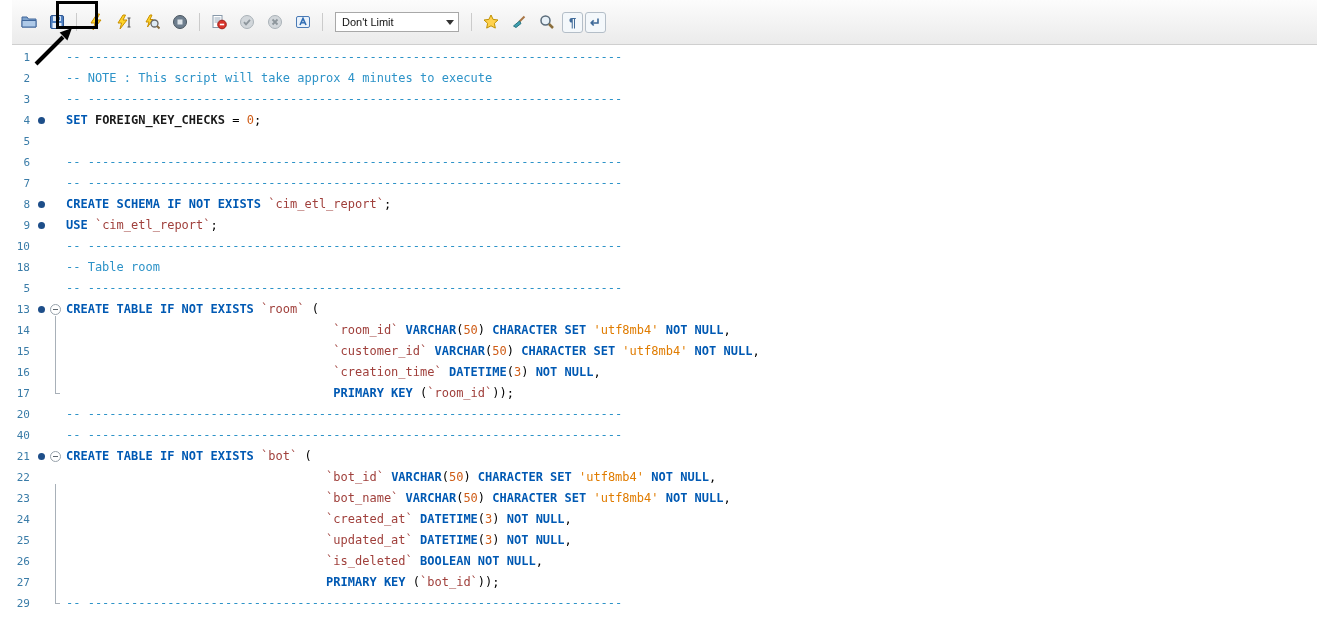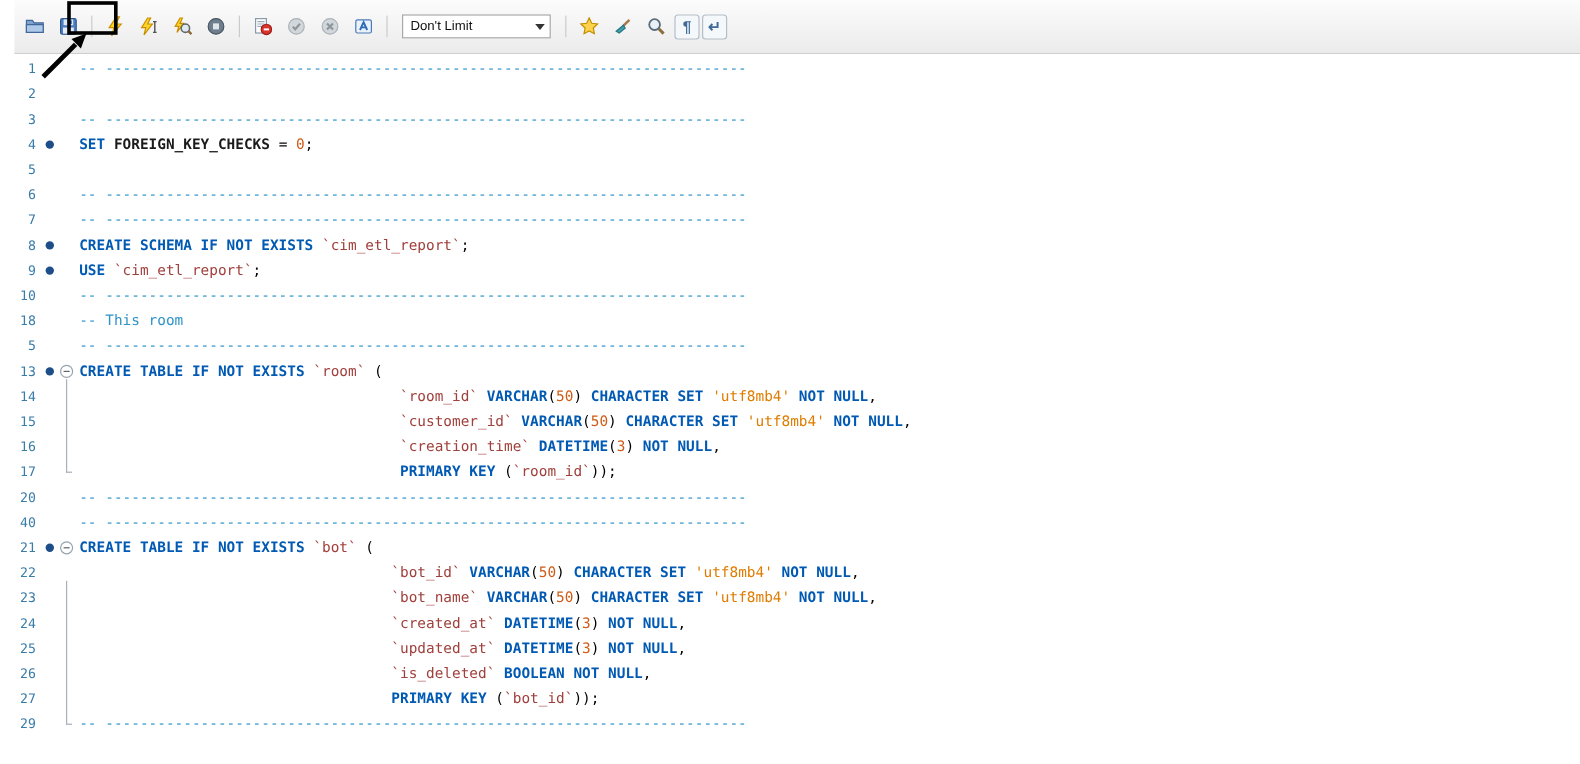--- a/index.html
+++ b/index.html
@@ -167,30 +167,30 @@
 
   <div class="tbtn boxed">
     <span>↵</span>
   </div>
 
 </div>
 
 <div class="editor">
   <div>
       <div class="line"><span class="ln">1</span><span class="mk"></span><span class="fd"></span><span class="code"><span style="color: rgb(45, 147, 200); font-weight: normal;">-- --------------------------------------------------------------------------</span></span></div>
-      <div class="line"><span class="ln">2</span><span class="mk"></span><span class="fd"></span></div>
+      <div class="line"><span class="ln">2</span><span class="mk"></span><span class="fd"></span><span class="code"><span style="color: rgb(45, 147, 200); font-weight: normal;">-- NOTE : This script will take approx 4 minutes to execute</span></span></div>
       <div class="line"><span class="ln">3</span><span class="mk"></span><span class="fd"></span><span class="code"><span style="color: rgb(45, 147, 200); font-weight: normal;">-- --------------------------------------------------------------------------</span></span></div>
       <div class="line"><span class="ln">4</span><span class="mk"><span class="dot"></span></span><span class="fd"></span><span class="code"><span style="color: rgb(0, 89, 179); font-weight: bold;">SET</span><span style="color: rgb(0, 0, 0); font-weight: normal;"> </span><span style="color: rgb(26, 26, 26); font-weight: bold;">FOREIGN_KEY_CHECKS</span><span style="color: rgb(0, 0, 0); font-weight: normal;"> = </span><span style="color: rgb(207, 92, 22); font-weight: normal;">0</span><span style="color: rgb(0, 0, 0); font-weight: normal;">;</span></span></div>
       <div class="line"><span class="ln">5</span><span class="mk"></span><span class="fd"></span><span class="code"></span></div>
       <div class="line"><span class="ln">6</span><span class="mk"></span><span class="fd"></span><span class="code"><span style="color: rgb(45, 147, 200); font-weight: normal;">-- --------------------------------------------------------------------------</span></span></div>
       <div class="line"><span class="ln">7</span><span class="mk"></span><span class="fd"></span><span class="code"><span style="color: rgb(45, 147, 200); font-weight: normal;">-- --------------------------------------------------------------------------</span></span></div>
       <div class="line"><span class="ln">8</span><span class="mk"><span class="dot"></span></span><span class="fd"></span><span class="code"><span style="color: rgb(0, 89, 179); font-weight: bold;">CREATE SCHEMA IF NOT EXISTS</span><span style="color: rgb(0, 0, 0); font-weight: normal;"> </span><span style="color: rgb(160, 64, 60); font-weight: normal;">`cim_etl_report`</span><span style="color: rgb(0, 0, 0); font-weight: normal;">;</span></span></div>
       <div class="line"><span class="ln">9</span><span class="mk"><span class="dot"></span></span><span class="fd"></span><span class="code"><span style="color: rgb(0, 89, 179); font-weight: bold;">USE</span><span style="color: rgb(0, 0, 0); font-weight: normal;"> </span><span style="color: rgb(160, 64, 60); font-weight: normal;">`cim_etl_report`</span><span style="color: rgb(0, 0, 0); font-weight: normal;">;</span></span></div>
       <div class="line"><span class="ln">10</span><span class="mk"></span><span class="fd"></span><span class="code"><span style="color: rgb(45, 147, 200); font-weight: normal;">-- --------------------------------------------------------------------------</span></span></div>
-      <div class="line"><span class="ln">18</span><span class="mk"></span><span class="fd"></span><span class="code"><span style="color: rgb(45, 147, 200); font-weight: normal;">-- This room</span></span></div>
+      <div class="line"><span class="ln">18</span><span class="mk"></span><span class="fd"></span><span class="code"><span style="color: rgb(45, 147, 200); font-weight: normal;">-- Table room</span></span></div>
       <div class="line"><span class="ln">5</span><span class="mk"></span><span class="fd"></span><span class="code"><span style="color: rgb(45, 147, 200); font-weight: normal;">-- --------------------------------------------------------------------------</span></span></div>
       <div class="line"><span class="ln">13</span><span class="mk"><span class="dot"></span></span><span class="fd"><span class="foldbox"></span></span><span class="code"><span style="color: rgb(0, 89, 179); font-weight: bold;">CREATE TABLE IF NOT EXISTS</span><span style="color: rgb(0, 0, 0); font-weight: normal;"> </span><span style="color: rgb(160, 64, 60); font-weight: normal;">`room`</span><span style="color: rgb(0, 0, 0); font-weight: normal;"> (</span></span></div>
       <div class="line"><span class="ln">14</span><span class="mk"></span><span class="fd"></span><span class="code">                                     <span style="color: rgb(160, 64, 60); font-weight: normal;">`room_id`</span><span style="color: rgb(0, 0, 0); font-weight: normal;"> </span><span style="color: rgb(0, 89, 179); font-weight: bold;">VARCHAR</span><span style="color: rgb(0, 0, 0); font-weight: normal;">(</span><span style="color: rgb(207, 92, 22); font-weight: normal;">50</span><span style="color: rgb(0, 0, 0); font-weight: normal;">) </span><span style="color: rgb(0, 89, 179); font-weight: bold;">CHARACTER SET</span><span style="color: rgb(0, 0, 0); font-weight: normal;"> </span><span style="color: rgb(224, 124, 0); font-weight: normal;">'utf8mb4'</span><span style="color: rgb(0, 0, 0); font-weight: normal;"> </span><span style="color: rgb(0, 89, 179); font-weight: bold;">NOT NULL</span><span style="color: rgb(0, 0, 0); font-weight: normal;">,</span></span></div>
       <div class="line"><span class="ln">15</span><span class="mk"></span><span class="fd"></span><span class="code">                                     <span style="color: rgb(160, 64, 60); font-weight: normal;">`customer_id`</span><span style="color: rgb(0, 0, 0); font-weight: normal;"> </span><span style="color: rgb(0, 89, 179); font-weight: bold;">VARCHAR</span><span style="color: rgb(0, 0, 0); font-weight: normal;">(</span><span style="color: rgb(207, 92, 22); font-weight: normal;">50</span><span style="color: rgb(0, 0, 0); font-weight: normal;">) </span><span style="color: rgb(0, 89, 179); font-weight: bold;">CHARACTER SET</span><span style="color: rgb(0, 0, 0); font-weight: normal;"> </span><span style="color: rgb(224, 124, 0); font-weight: normal;">'utf8mb4'</span><span style="color: rgb(0, 0, 0); font-weight: normal;"> </span><span style="color: rgb(0, 89, 179); font-weight: bold;">NOT NULL</span><span style="color: rgb(0, 0, 0); font-weight: normal;">,</span></span></div>
       <div class="line"><span class="ln">16</span><span class="mk"></span><span class="fd"></span><span class="code">                                     <span style="color: rgb(160, 64, 60); font-weight: normal;">`creation_time`</span><span style="color: rgb(0, 0, 0); font-weight: normal;"> </span><span style="color: rgb(0, 89, 179); font-weight: bold;">DATETIME</span><span style="color: rgb(0, 0, 0); font-weight: normal;">(</span><span style="color: rgb(207, 92, 22); font-weight: normal;">3</span><span style="color: rgb(0, 0, 0); font-weight: normal;">) </span><span style="color: rgb(0, 89, 179); font-weight: bold;">NOT NULL</span><span style="color: rgb(0, 0, 0); font-weight: normal;">,</span></span></div>
       <div class="line"><span class="ln">17</span><span class="mk"></span><span class="fd"></span><span class="code">                                     <span style="color: rgb(0, 89, 179); font-weight: bold;">PRIMARY KEY</span><span style="color: rgb(0, 0, 0); font-weight: normal;"> (</span><span style="color: rgb(160, 64, 60); font-weight: normal;">`room_id`</span><span style="color: rgb(0, 0, 0); font-weight: normal;">));</span></span></div>
       <div class="line"><span class="ln">20</span><span class="mk"></span><span class="fd"></span><span class="code"><span style="color: rgb(45, 147, 200); font-weight: normal;">-- --------------------------------------------------------------------------</span></span></div>
       <div class="line"><span class="ln">40</span><span class="mk"></span><span class="fd"></span><span class="code"><span style="color: rgb(45, 147, 200); font-weight: normal;">-- --------------------------------------------------------------------------</span></span></div>
       <div class="line"><span class="ln">21</span><span class="mk"><span class="dot"></span></span><span class="fd"><span class="foldbox"></span></span><span class="code"><span style="color: rgb(0, 89, 179); font-weight: bold;">CREATE TABLE IF NOT EXISTS</span><span style="color: rgb(0, 0, 0); font-weight: normal;"> </span><span style="color: rgb(160, 64, 60); font-weight: normal;">`bot`</span><span style="color: rgb(0, 0, 0); font-weight: normal;"> (</span></span></div>
       <div class="line"><span class="ln">22</span><span class="mk"></span><span class="fd"></span><span class="code">                                    <span style="color: rgb(160, 64, 60); font-weight: normal;">`bot_id`</span><span style="color: rgb(0, 0, 0); font-weight: normal;"> </span><span style="color: rgb(0, 89, 179); font-weight: bold;">VARCHAR</span><span style="color: rgb(0, 0, 0); font-weight: normal;">(</span><span style="color: rgb(207, 92, 22); font-weight: normal;">50</span><span style="color: rgb(0, 0, 0); font-weight: normal;">) </span><span style="color: rgb(0, 89, 179); font-weight: bold;">CHARACTER SET</span><span style="color: rgb(0, 0, 0); font-weight: normal;"> </span><span style="color: rgb(224, 124, 0); font-weight: normal;">'utf8mb4'</span><span style="color: rgb(0, 0, 0); font-weight: normal;"> </span><span style="color: rgb(0, 89, 179); font-weight: bold;">NOT NULL</span><span style="color: rgb(0, 0, 0); font-weight: normal;">,</span></span></div>

